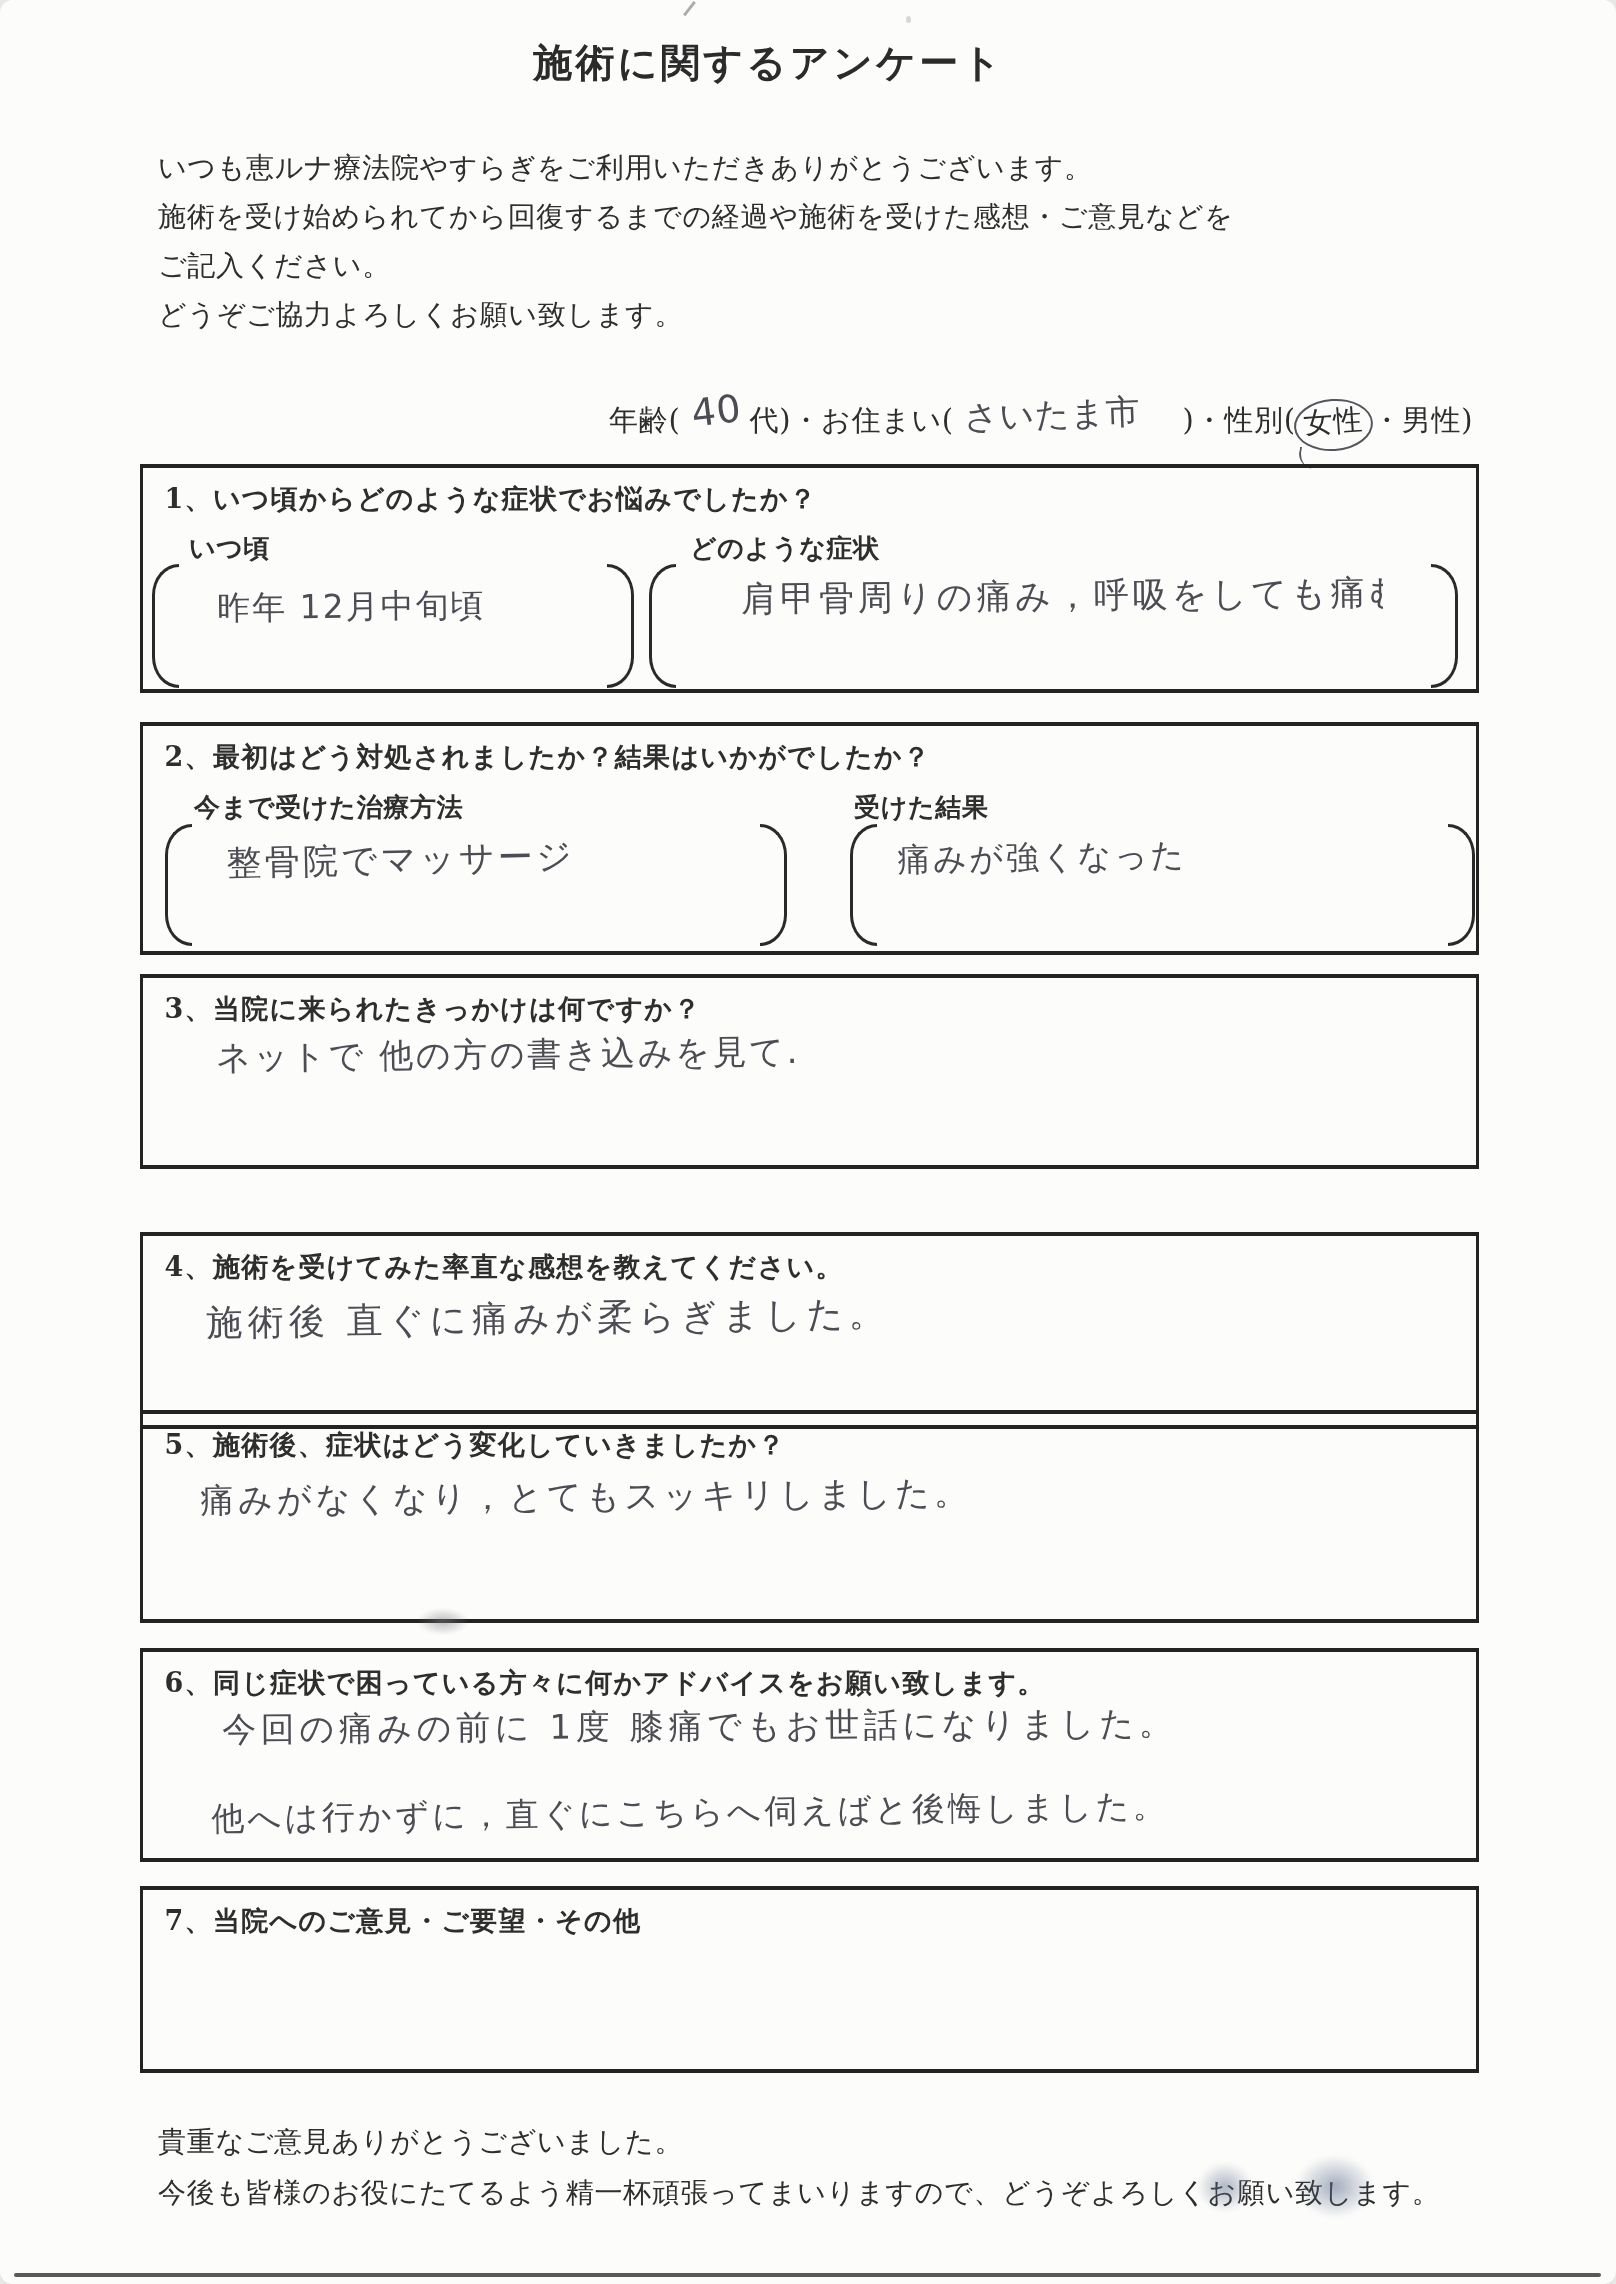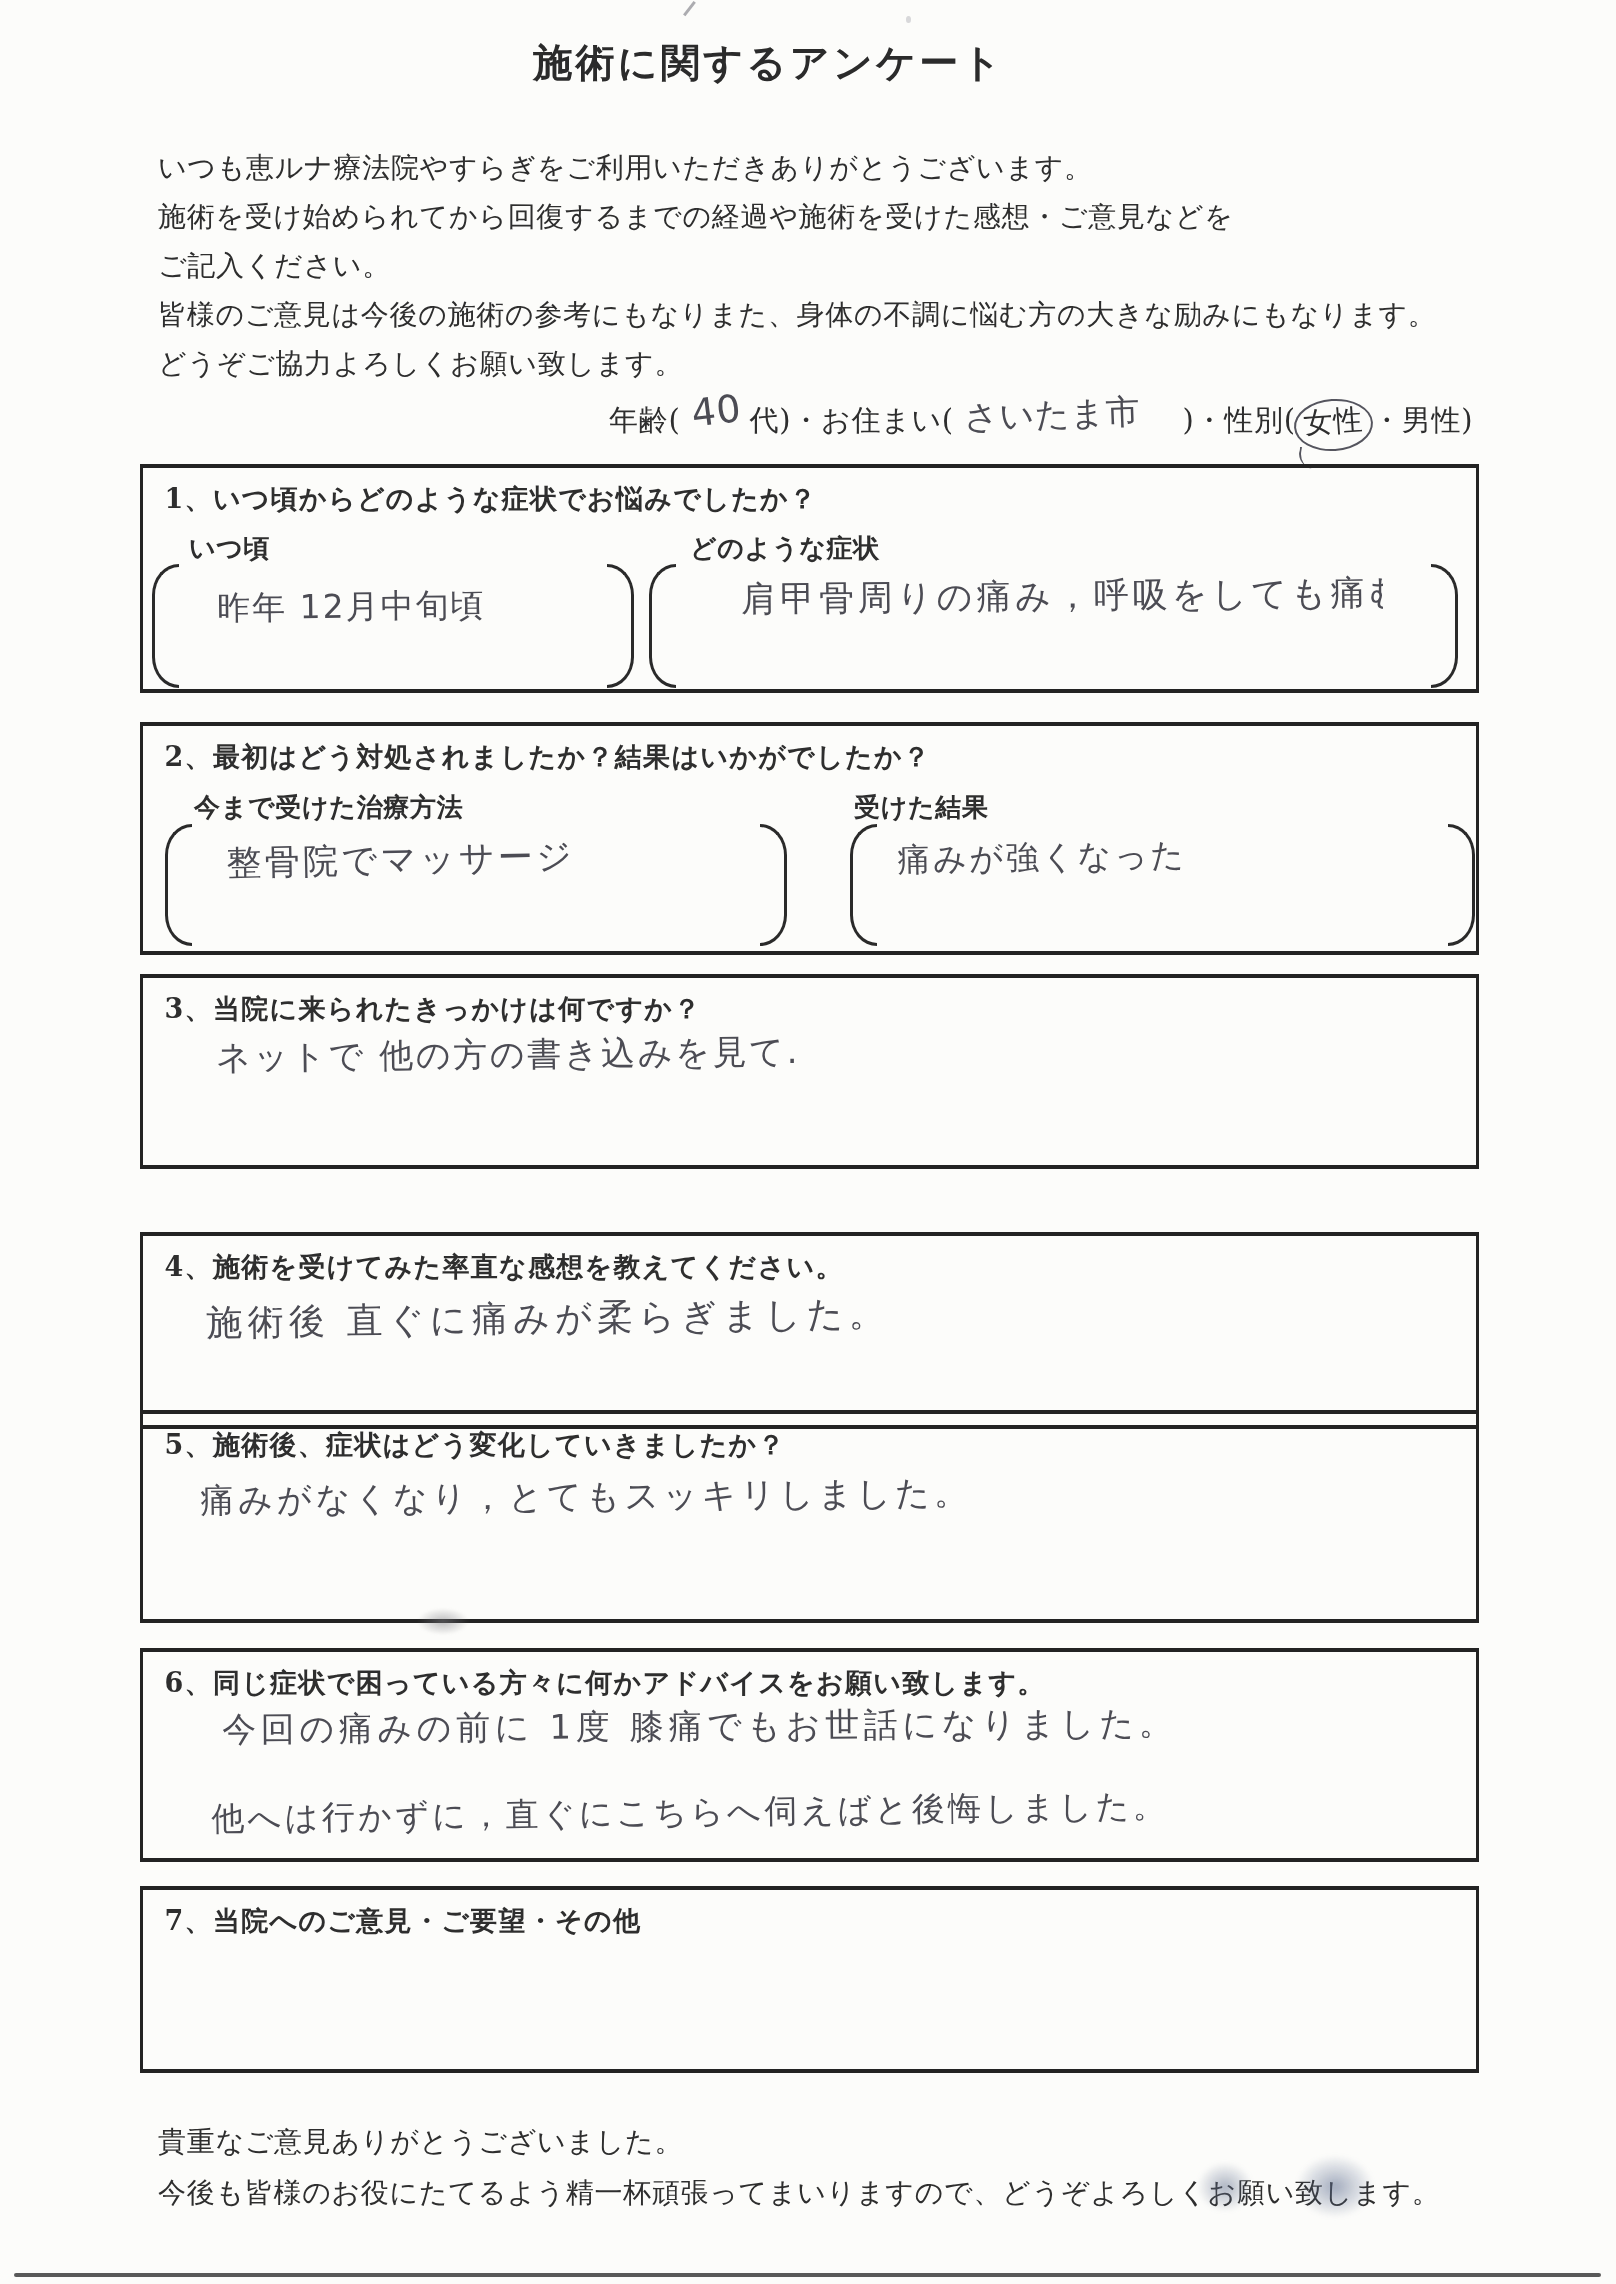--- a/index.html
+++ b/index.html
@@ -4,20 +4,21 @@
 <style>
   html,body { margin:0; padding:0; background:#e8e8e6; }
   .page {
     position:relative;
     width:1616px; height:2284px;
     margin:0 auto;
     background:#fcfcfa;
     overflow:hidden;
     font-family:"DejaVu Serif","Liberation Serif",serif;
     color:#2e2e2e;
+    border-radius:13px;
   }
   
   .title {
     position:absolute; top:36px; left:0; right:0;
     margin:0; text-align:center;
     transform:translateX(-39px);
     font-size:39px; font-weight:600; letter-spacing:3.3px;
     color:#2b2b2b;
   }
   .intro { position:absolute; left:158px; top:143px; width:1342px; }
@@ -100,21 +101,20 @@
 
   <div class="speck s1"></div>
   <div class="speck s2"></div>
 
   <h1 class="title">施術に関するアンケート</h1>
 
   <div class="intro">
     <div class="intro-line">いつも恵ルナ療法院やすらぎをご利用いただきありがとうございます。</div>
     <div class="intro-line">施術を受け始められてから回復するまでの経過や施術を受けた感想・ご意見などを</div>
     <div class="intro-line">ご記入ください。</div>
-    <div class="intro-line">皆様のご意見は今後の施術の参考にもなりまた、身体の不調に悩む方の大きな励みにもなります。</div>
     <div class="intro-line">どうぞご協力よろしくお願い致します。</div>
   </div>
 
   <div class="profile">
     <span>年齢(</span><span class="hw age">40</span><span>代)</span><span>・</span><span>お住まい(</span><span class="hw residence">さいたま市</span><span>)</span><span>・</span><span>性別(</span><span class="gender-circle"><span>女性</span></span><span>・</span><span>男性</span><span>)</span>
   </div>
 
   <section class="box" style="top:464px;height:229px;text-decoration:underline;">
     <div class="q"><span>1、</span><span>いつ頃からどのような症状でお悩みでしたか？</span></div>
     <div class="field-label" style="left:46px;top:63px;">いつ頃</div>

